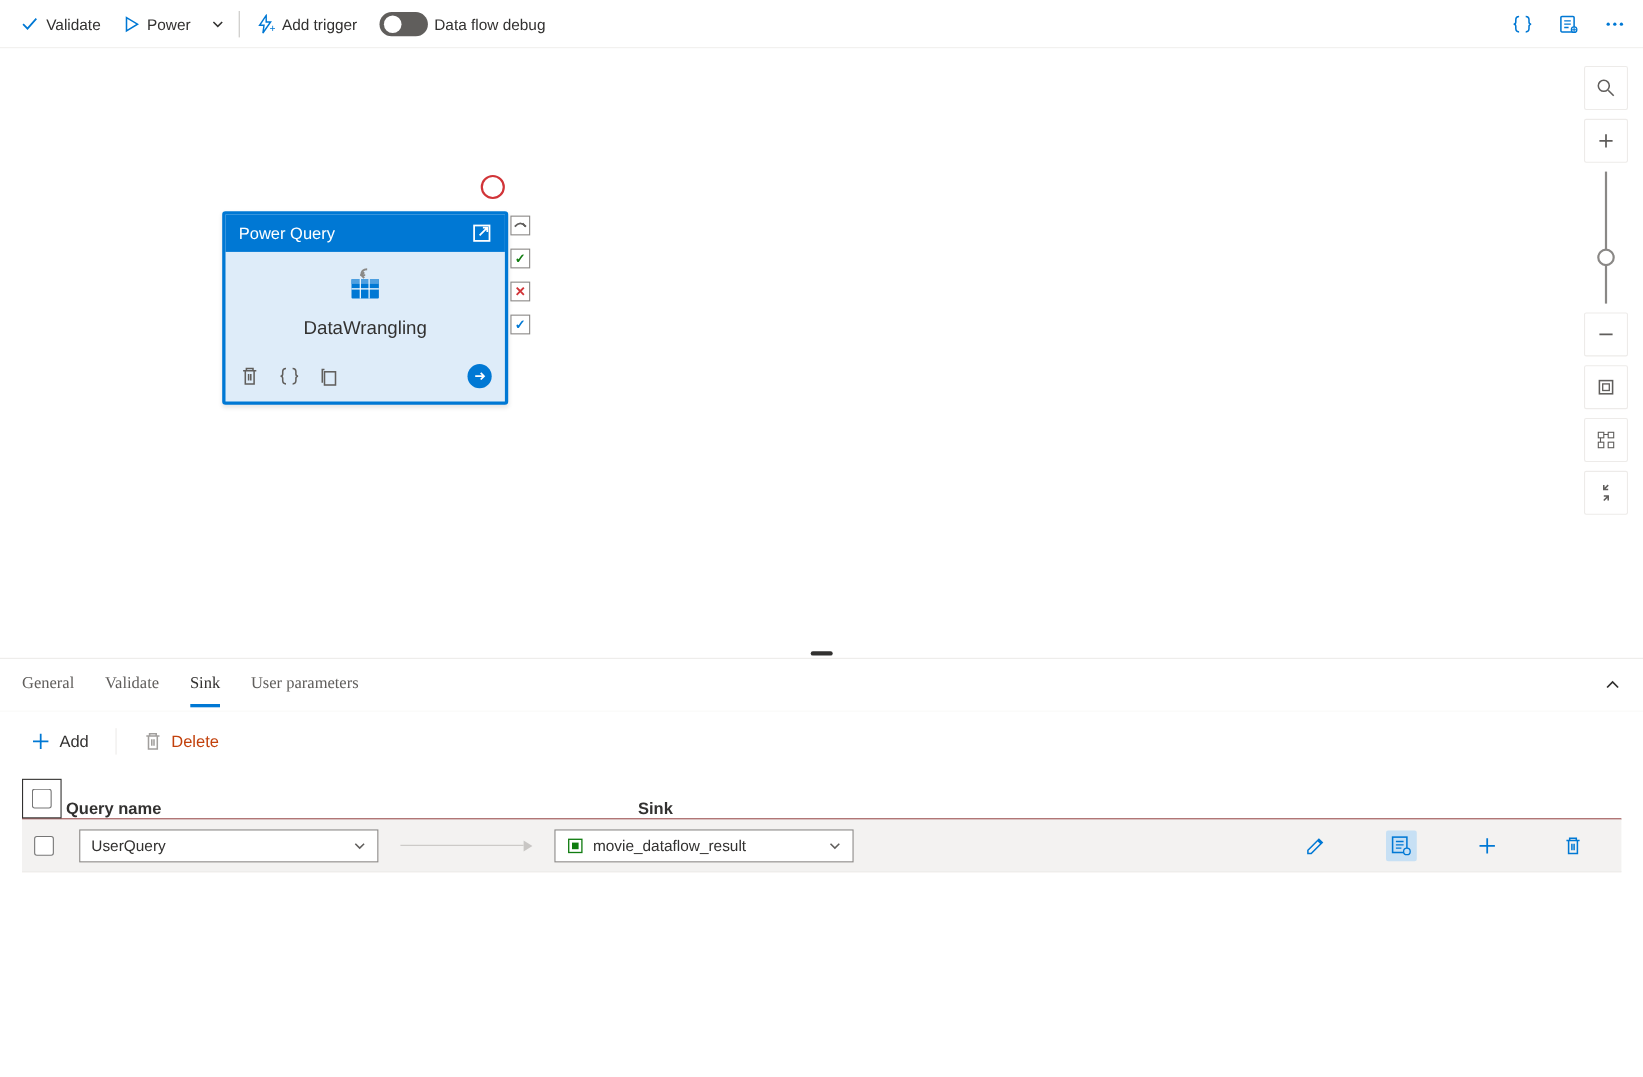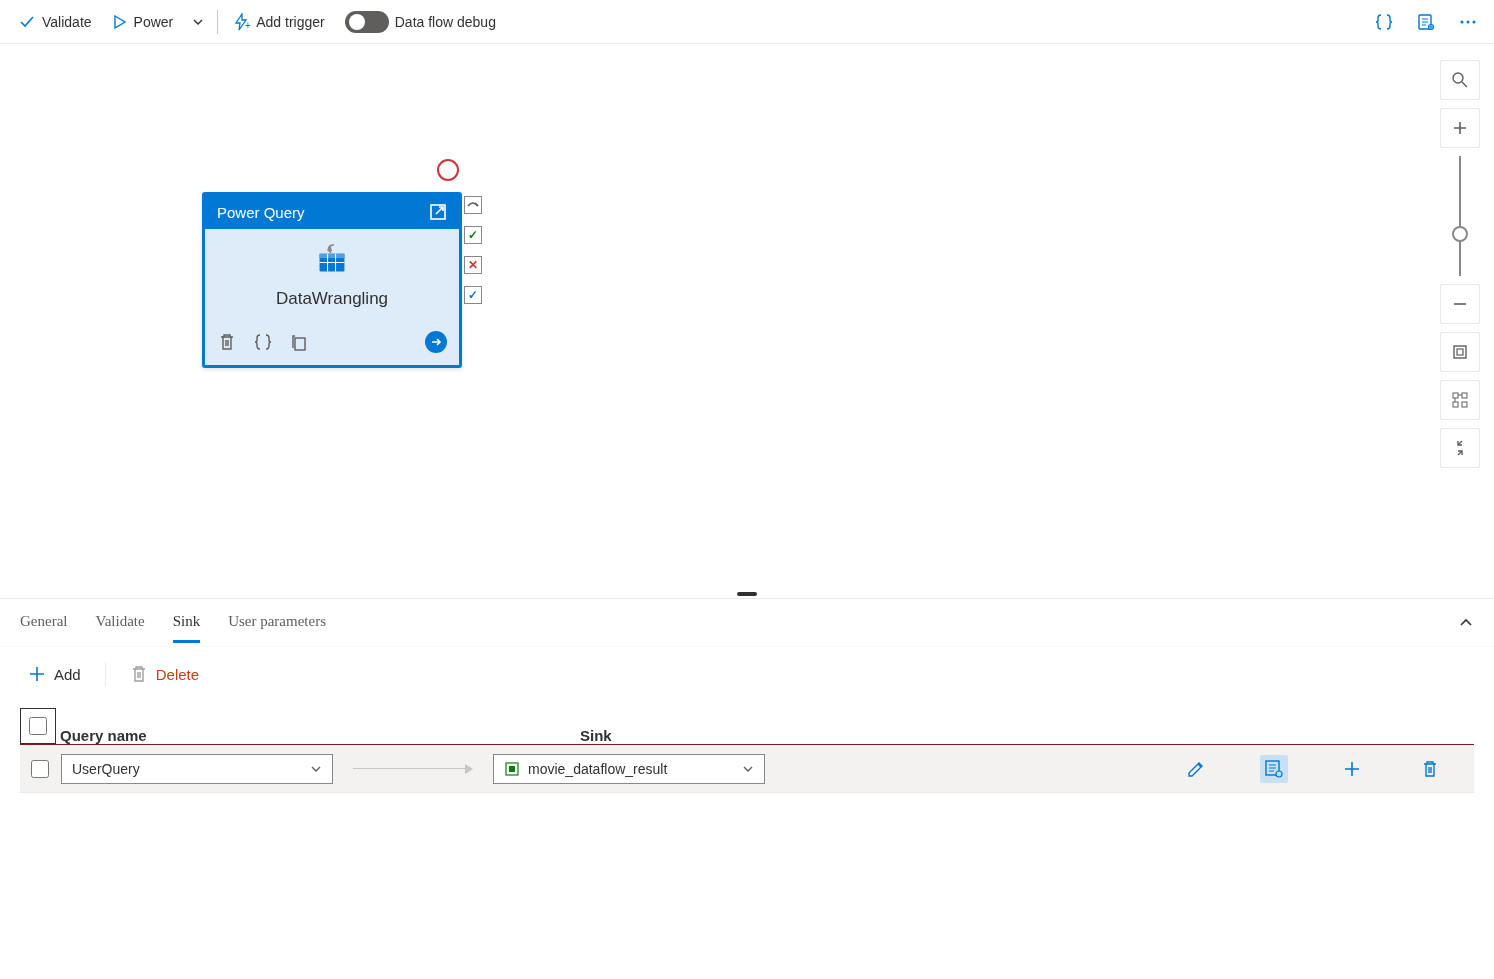--- a/index.html
+++ b/index.html
@@ -268,21 +268,21 @@
       <div class="th-check">
           <input type="checkbox" style="">
         </div>
       <div class="th col-query">Query name</div>
       <div class="th col-sink">Sink</div>
     </div>
     <div class="trow">
       <div class="td-check">
           <input type="checkbox" style="">
         </div>
-      <div class="select-box" style="margin-left:1px;">
+      <div class="select-box" style="margin-left:12px;">
         <span>UserQuery</span>
         <svg width="12" height="12" viewBox="0 0 12 12">
             <path d="M2 4 L6 8 L10 4" stroke="#605e5c" stroke-width="1.4" fill="none"></path>
           </svg>
       </div>
       <div class="arrow-link">
         <div class="arrow-line"></div>
           <div class="arrow-head"></div>
       </div>
       <div class="td-sink">

